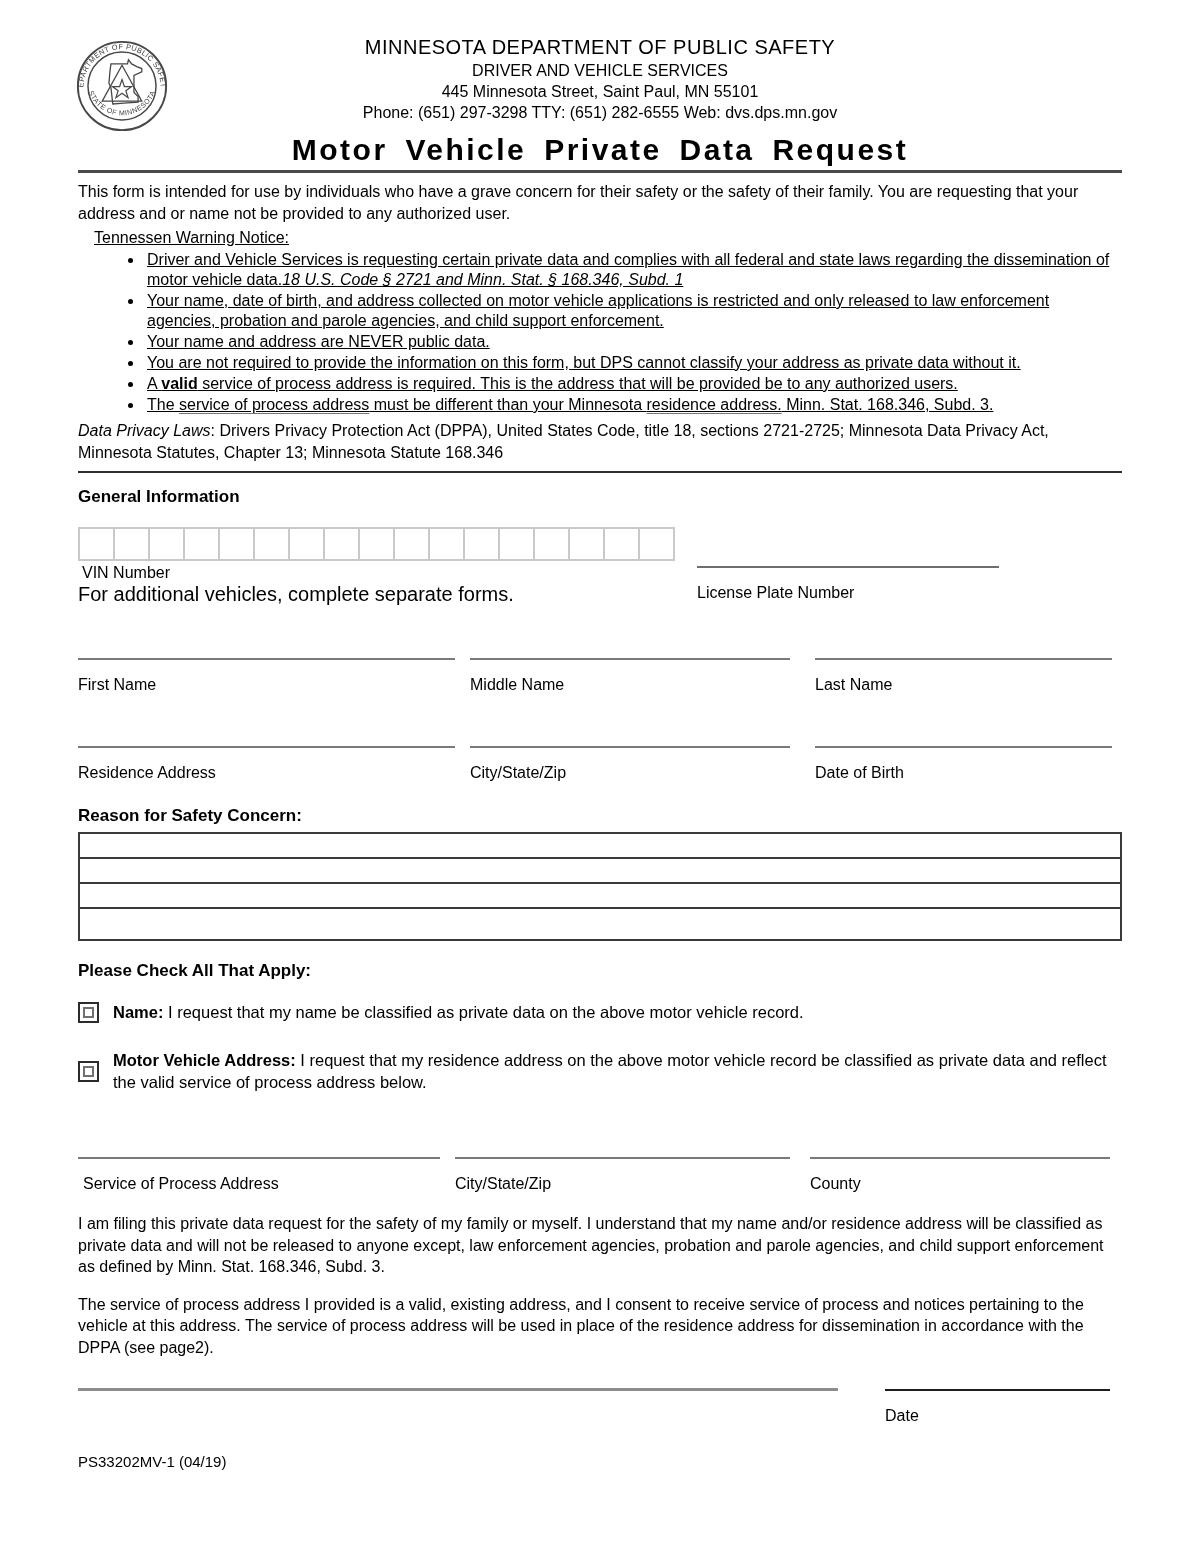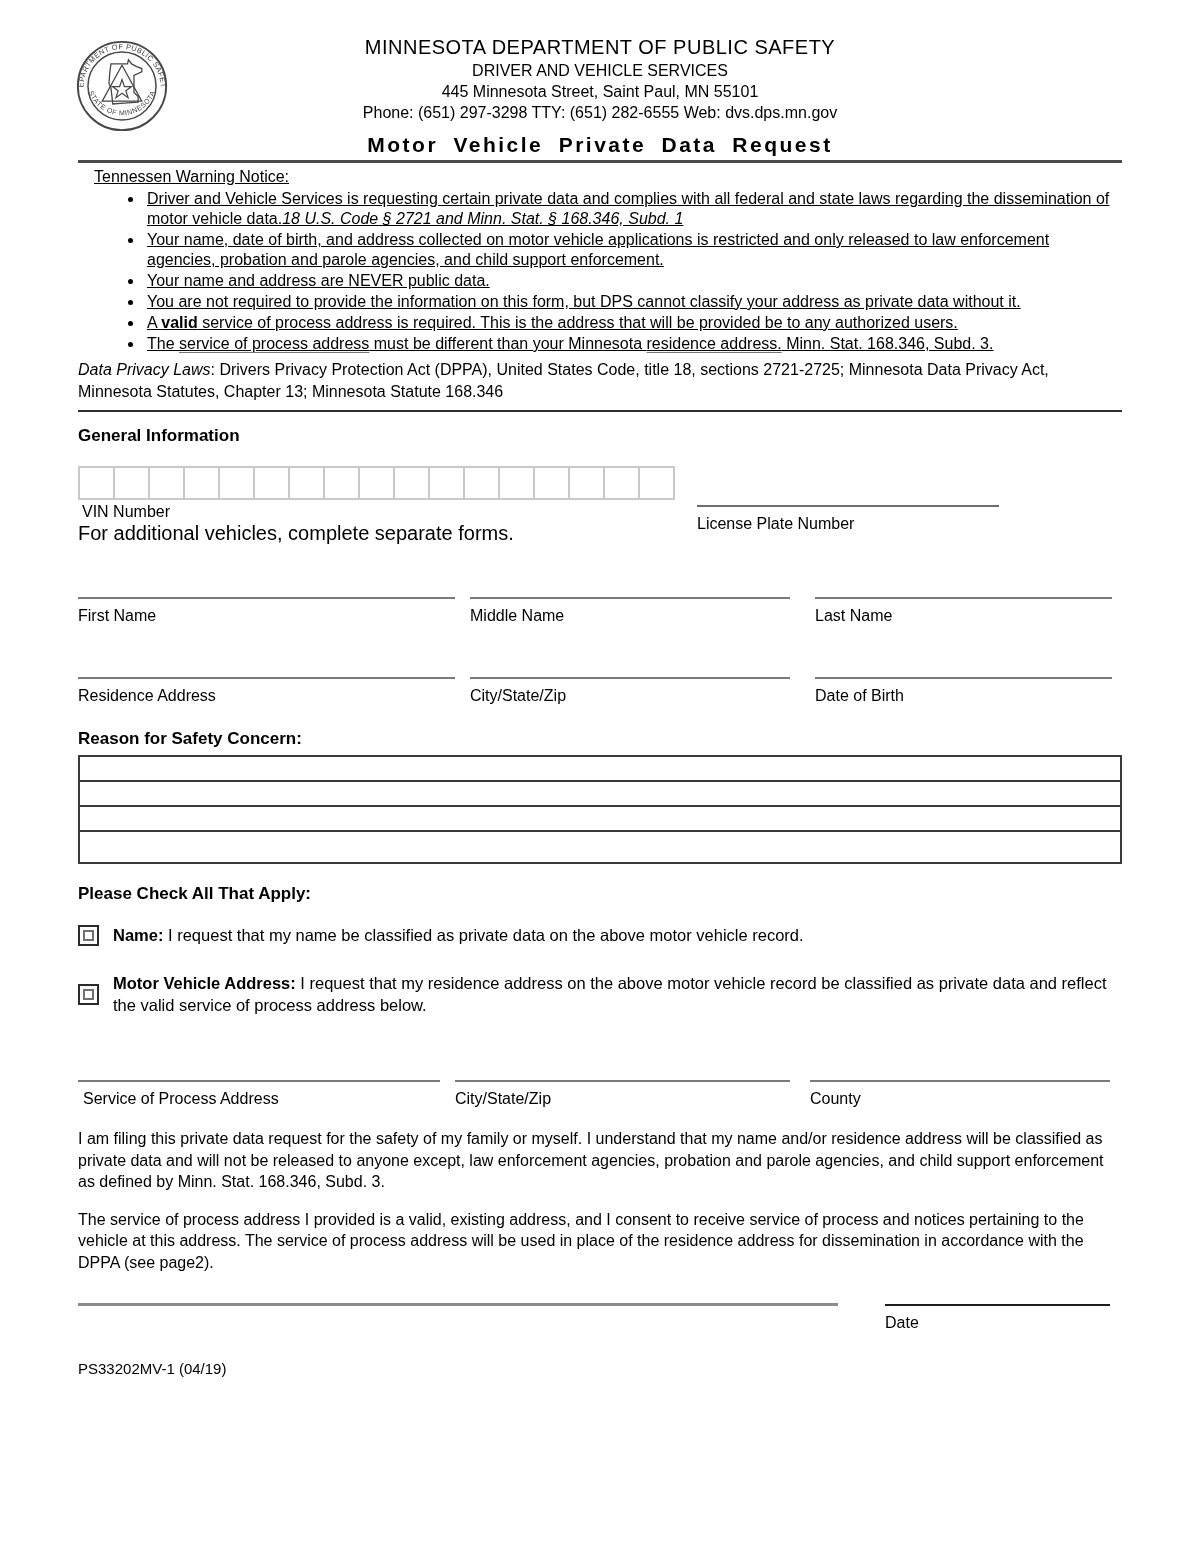--- a/index.html
+++ b/index.html
@@ -6,21 +6,21 @@
   html,body { background:#e8e8e8; }
   body { font-family:"Liberation Sans", sans-serif; color:#000; }
   .page { width:1200px; height:1552px; background:#fff; margin:0 auto;
           padding:34px 78px 0 78px; position:relative; overflow:hidden; }
 
   
   .header { position:relative; text-align:center; }
   .seal { position:absolute; left:-2px; top:6px; width:92px; height:92px; }
   .agency { font-size:20px; line-height:26px; letter-spacing:.5px; }
   .hline { font-size:16px; line-height:21px; }
-  .title { font-size:21px; font-weight:bold; letter-spacing:2.5px; word-spacing:7px;
+  .title { font-size:30px; font-weight:bold; letter-spacing:2.5px; word-spacing:7px;
            text-align:center; margin-top:10px; }
   .rule  { height:3px; background:#4a4a4a; margin-top:3px; }
   .rule2 { height:2px; background:#2e2e2e; margin-top:8px; }
 
   p.body { font-size:16px; line-height:21.5px; margin-top:8px; }
   .bold { font-weight:bold; }
   .italic { font-style:italic; }
   .useg { text-decoration:underline; text-decoration-color:#777; text-underline-offset:3px; }
 
   .tennessen { margin:5px 0 0 16px; font-size:16px; text-decoration:underline; width:fit-content; }
@@ -31,21 +31,21 @@
 
   
   .vin-row { display:flex; margin-top:20px; }
   .vin-grid { display:flex; border:2px solid #c9c9c9; width:597px; height:34px; background:#fff; }
   .vin-cell { flex:1; border-right:2px solid #c9c9c9; }
   .vin-cell:last-child { border-right:none; }
   .vin-label { font-size:16px; padding:3px 0 0 4px; }
   .vin-note  { font-size:20px; padding-top:1px; }
   .plate-col { margin-left:22px; width:302px; }
   .plate-line { height:2px; background:#6e6e6e; margin-top:39px; }
-  .flabel { font-size:16px; padding-top:8px; }
+  .flabel { font-size:16px; padding-top:16px; }
 
   
   .frow { display:flex; }
   .fline { height:2px; background:#7a7a7a; }
   .c1 { width:377px; } .g1 { width:15px; }
   .c2 { width:320px; } .g2 { width:25px; }
   .c3 { width:297px; }
   .s1 { width:362px; } .sg1 { width:15px; }
   .s2 { width:335px; } .sg2 { width:20px; }
   .s3 { width:300px; }
@@ -96,20 +96,21 @@
     </svg>
     <div class="agency">MINNESOTA  DEPARTMENT OF PUBLIC SAFETY</div>
     <div class="hline">DRIVER AND VEHICLE SERVICES</div>
     <div class="hline">445 Minnesota Street, Saint Paul, MN 55101</div>
     <div class="hline">Phone: (651) 297-3298 TTY: (651) 282-6555 Web: dvs.dps.mn.gov</div>
   </div>
 
   <div class="title">Motor Vehicle Private Data Request</div>
   <div class="rule"></div>
 
+  <p class="body">This form is intended for use by individuals who have a grave concern for their safety or the safety of their family. You are requesting that your address and or name not be provided to any authorized user.</p>
 
   <div class="tennessen">Tennessen Warning Notice:</div>
   <ul class="warn">
     <li><span>Driver and Vehicle Services is requesting certain private data and complies with all federal and state laws regarding the dissemination of motor vehicle data.</span><span class="italic">18 U.S. Code § 2721 and Minn. Stat. § 168.346, Subd. 1</span></li>
     <li>Your name, date of birth, and address collected on motor vehicle applications is restricted and only released to law enforcement agencies, probation and parole agencies, and child support enforcement.</li>
     <li>Your name and address are NEVER public data.</li>
     <li>You are not required to provide the information on this form, but DPS cannot classify your address as private data without it.</li>
     <li><span>A </span><span class="bold">valid</span><span> service of process address is required. This is the address that will be provided be to any authorized users.</span></li>
     <li><span>The </span><span class="useg">service of process address</span><span> must be different than your Minnesota </span><span class="useg">residence address.</span><span> Minn. Stat. 168.346, Subd. 3.</span></li>
   </ul>

